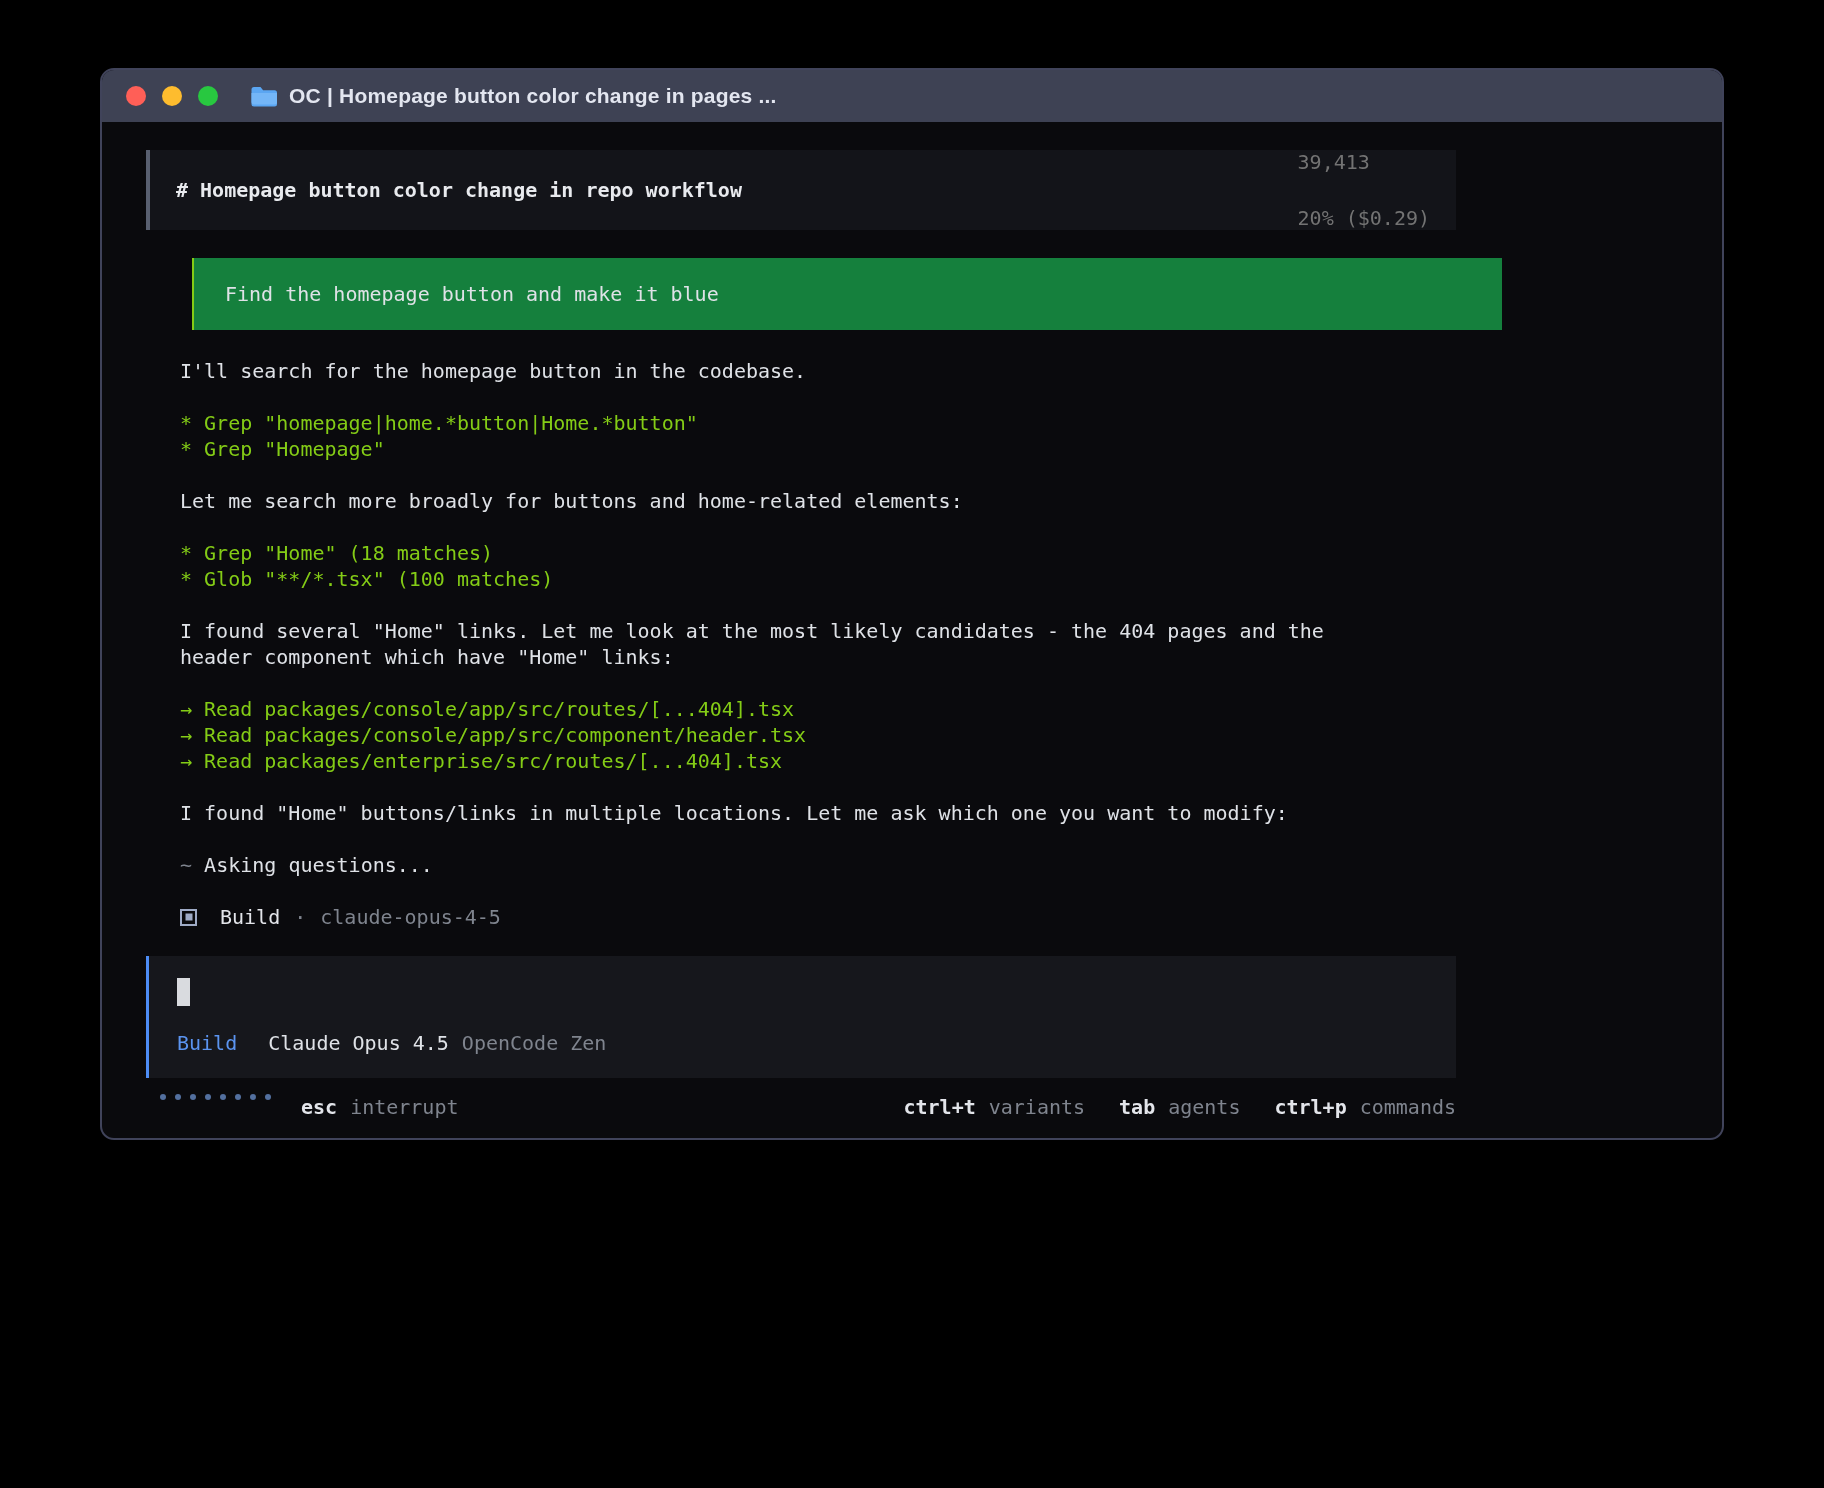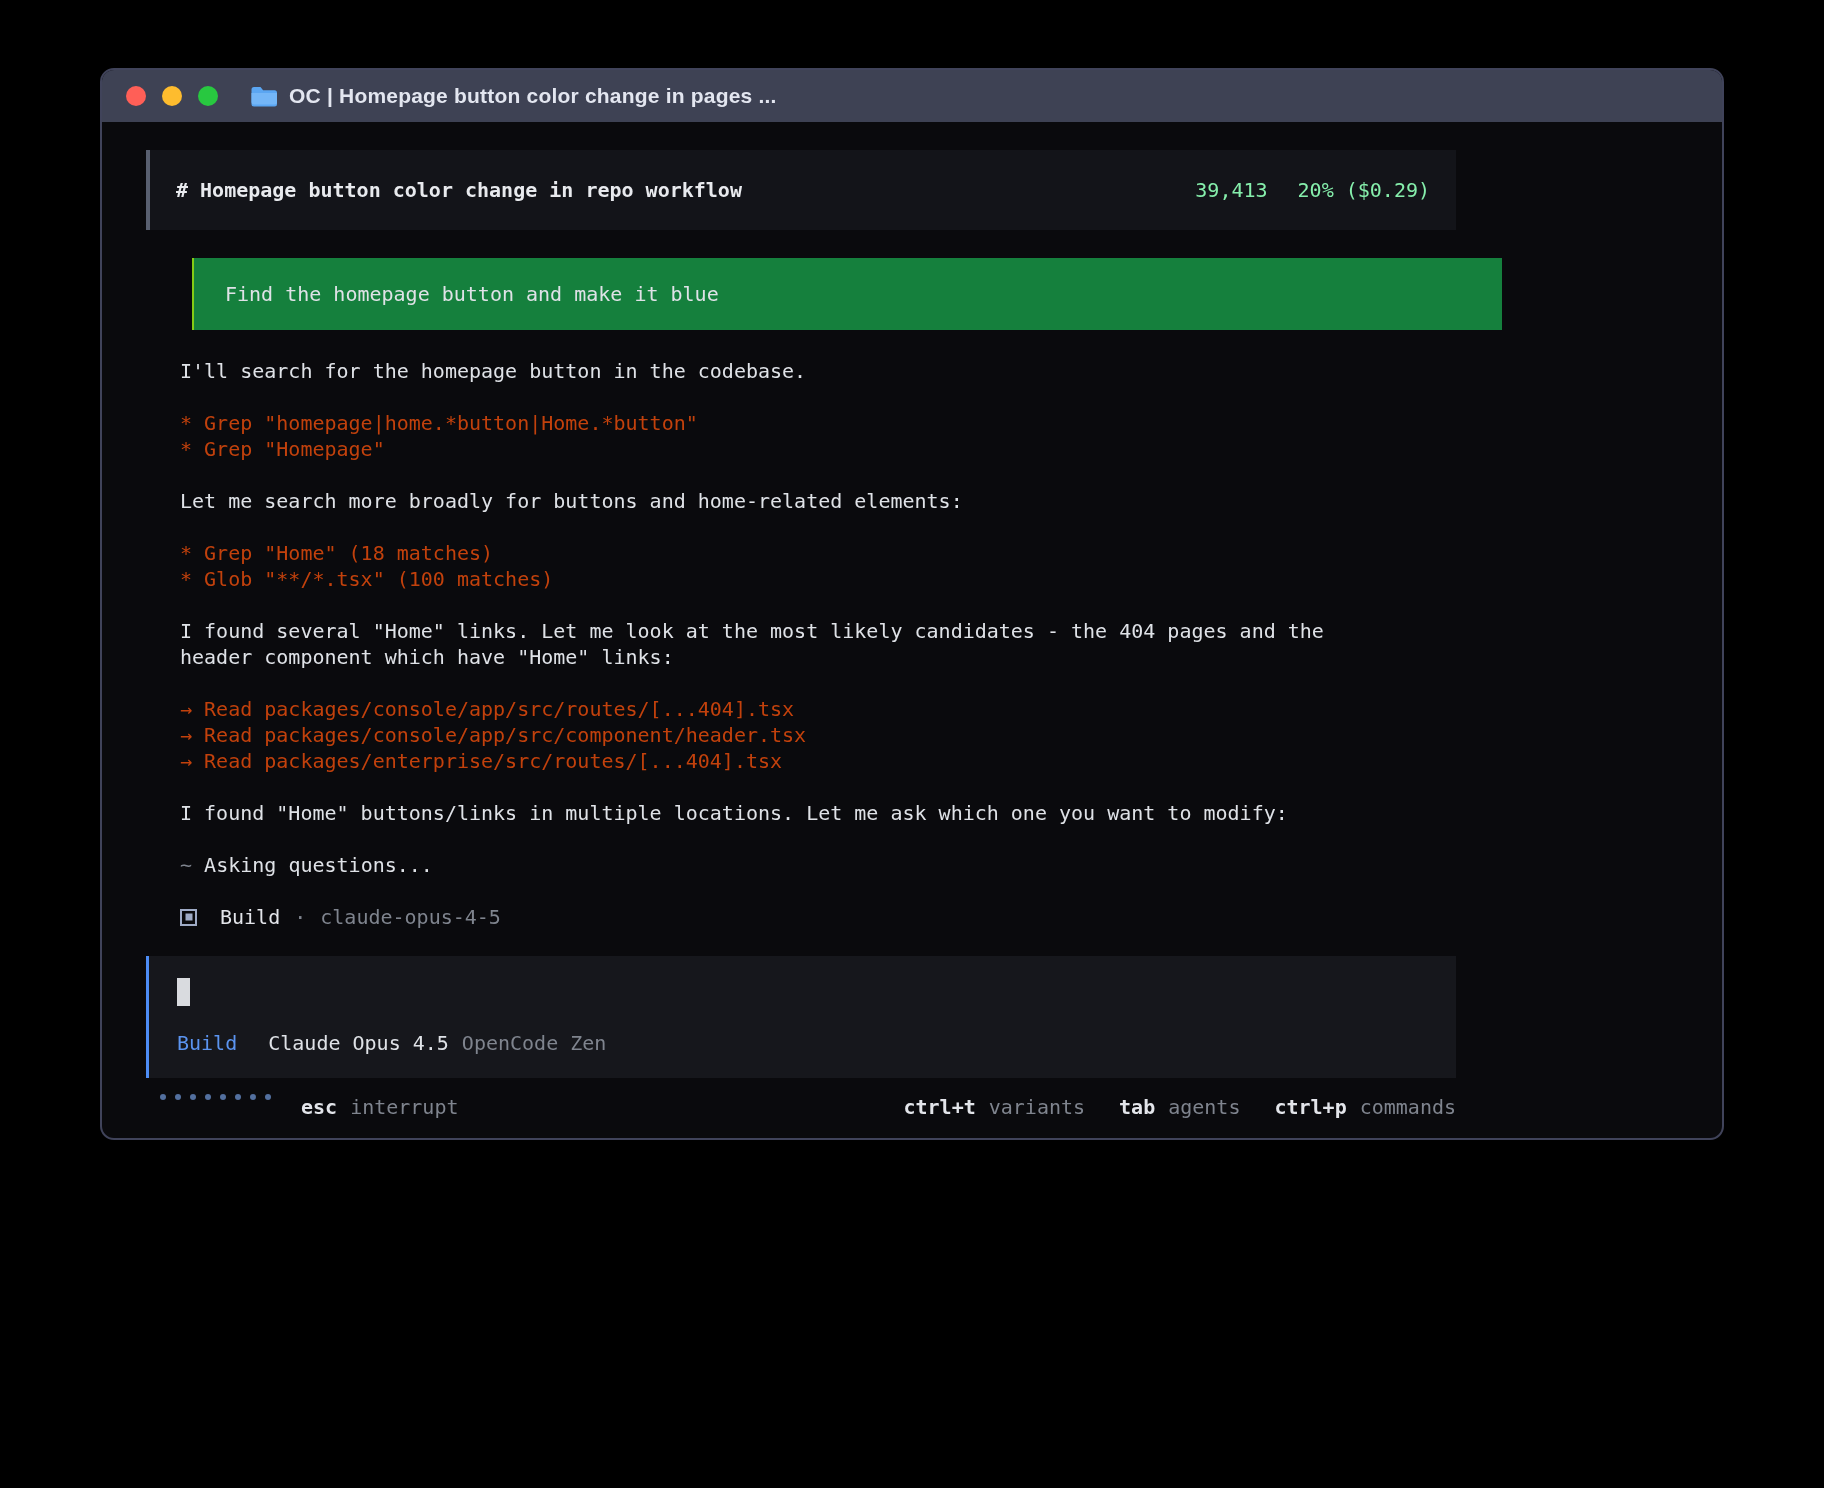--- a/index.html
+++ b/index.html
@@ -21,30 +21,30 @@
   .content{
     padding:28px 0 0 44px;
     font-family:"DejaVu Sans Mono",monospace;font-size:20px;line-height:26px;color:#dfe2e7;
   }
   .session-header{
     width:1310px;box-sizing:border-box;height:80px;background:#131419;
     border-left:4px solid #596070;display:flex;align-items:center;
     justify-content:space-between;padding:0 26px;
   }
   .sh-title{font-weight:bold;color:#e8eaee;}
-  .sh-stats{display:flex;gap:30px;color:#86efac;}
+  .sh-stats{display:flex;gap:30px;color:#737373;flex-direction:column;}
 
   .user-msg{
     margin-top:28px;width:1310px;box-sizing:border-box;height:72px;background:#15803d;
     border-left:2px solid #84cc16;display:flex;align-items:center;padding:0 31px;margin-left:46px;
   }
 
   .transcript{margin-top:28px;padding-left:34px;width:1180px;}
   .block{margin-bottom:26px;}
-  .block.tools{color:#c2410c;}
+  .block.tools{color:#84cc16;}
   .status-prefix{color:#7f848e;}
 
   .agent-line{padding-left:34px;display:flex;align-items:center;}
   .agent-icon{
     width:17px;height:17px;border:2px solid #9fabc6;box-sizing:border-box;
     position:relative;display:inline-block;flex:0 0 auto;
   }
   .agent-icon-inner{
     position:absolute;left:50%;top:50%;width:7px;height:7px;background:#9fabc6;
     transform:translate(-50%,-50%);

